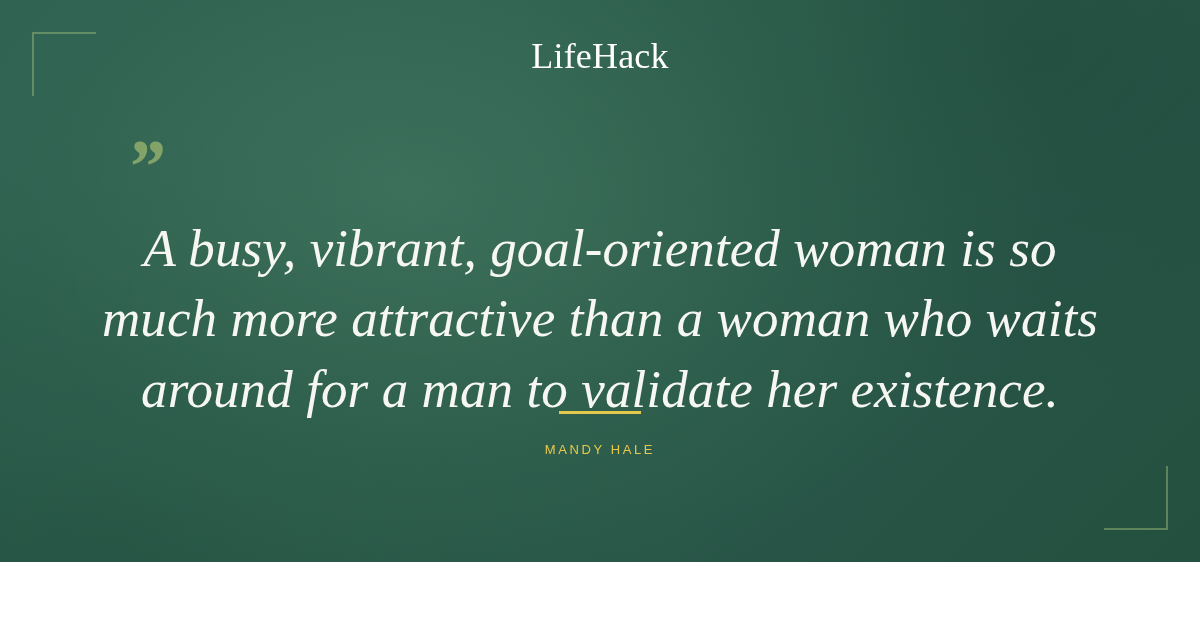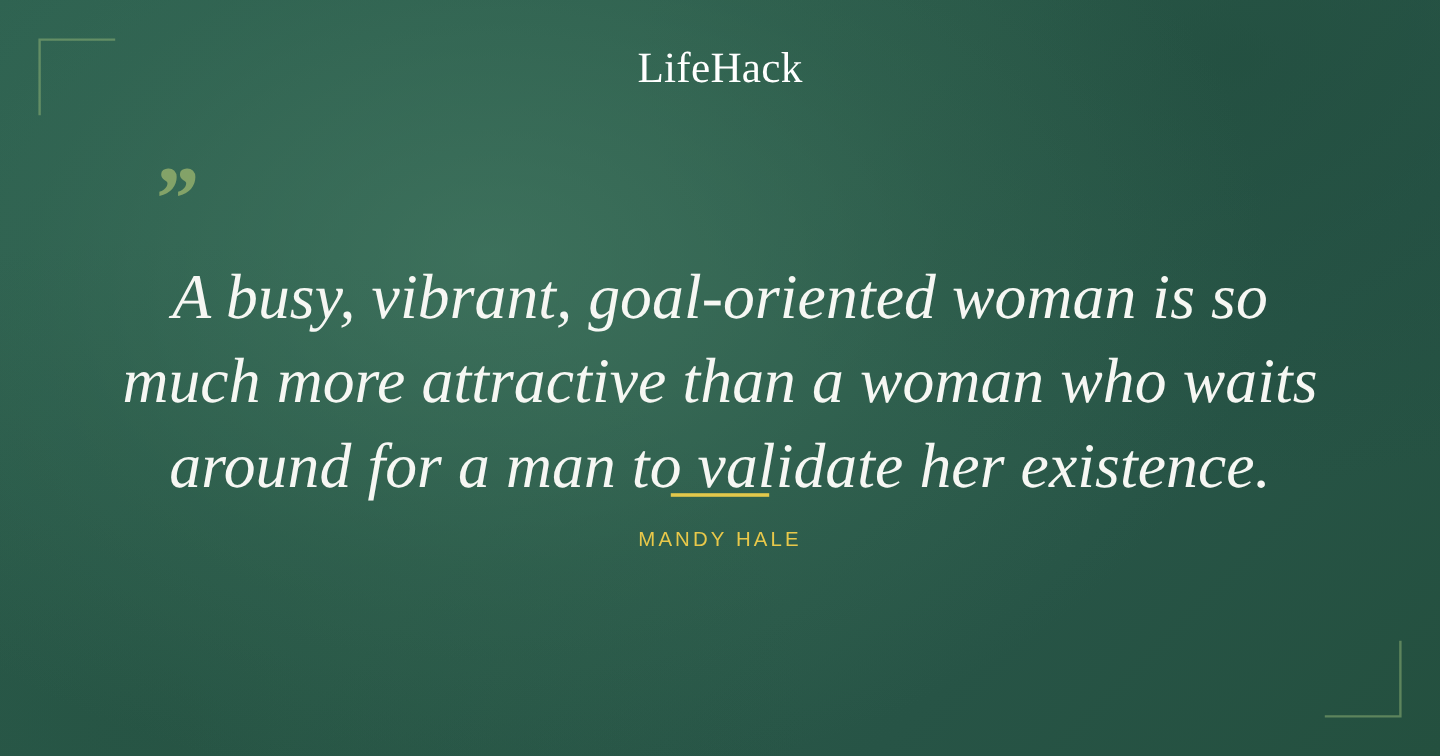--- a/index.html
+++ b/index.html
@@ -9,21 +9,21 @@
   body {
     width: 1200px;
     height: 630px;
     overflow: hidden;
     font-family: "Liberation Sans", sans-serif;
   }
 
   .card {
     position: relative;
     width: 1200px;
-    height: 630px;
+    height: 562px;
     box-sizing: border-box;
     background-color: #2a5a49;
     background-image:
       radial-gradient(ellipse 900px 620px at 34% 34%, rgba(74,128,104,0.55) 0%, rgba(60,112,90,0.28) 42%, rgba(42,90,73,0.0) 72%),
       radial-gradient(ellipse 760px 540px at 86% 8%, rgba(31,74,60,0.55) 0%, rgba(31,74,60,0.0) 66%),
       radial-gradient(ellipse 820px 600px at 10% 96%, rgba(33,76,61,0.50) 0%, rgba(33,76,61,0.0) 68%),
       linear-gradient(135deg, #2d6150 0%, #2c5c4b 46%, #275446 74%, #24503f 100%);
     overflow: hidden;
   }
 
@@ -110,21 +110,21 @@
   .attribution {
     position: absolute;
     top: 440px;
     left: 0;
     right: 0;
     text-align: center;
   }
   .attribution-text {
     display: inline-block;
     font-family: "Liberation Sans", sans-serif;
-    font-size: 17px;
+    font-size: 13px;
     font-weight: 400;
     letter-spacing: 2.6px;
     color: #e8c84a;
     text-transform: uppercase;
   }
 </style>
 </head>
 <body>
 
 <div class="card">

